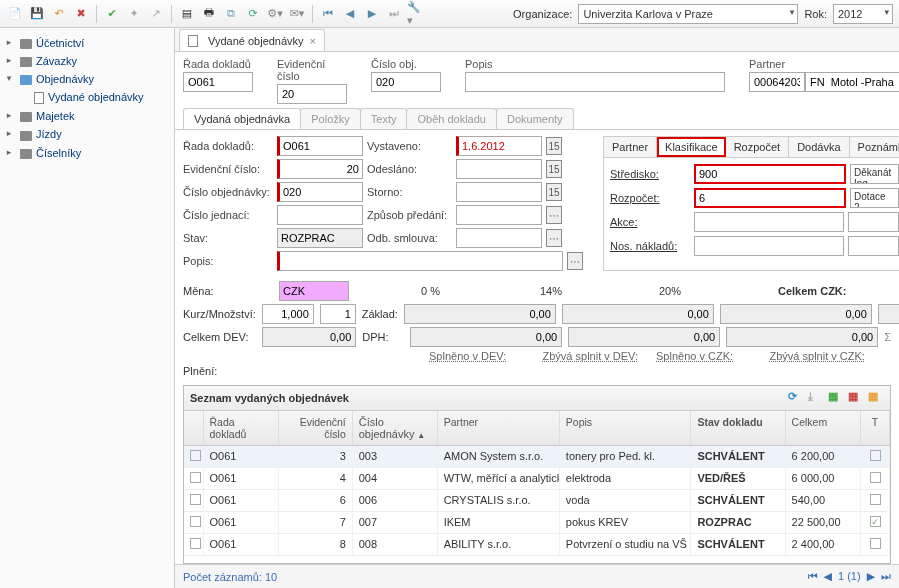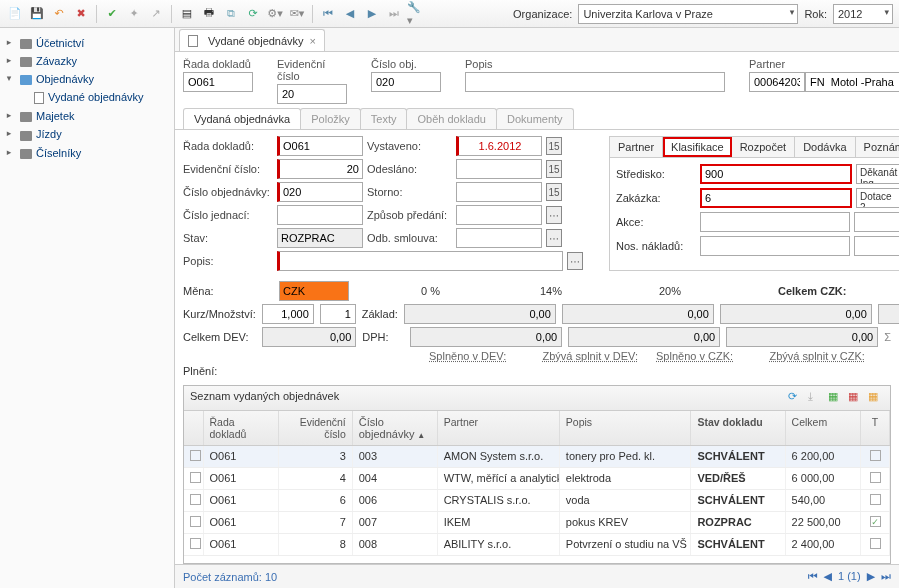--- a/index.html
+++ b/index.html
@@ -28,50 +28,50 @@
   
   .filters{padding:6px 8px 4px 8px; display:flex; gap:24px;}
   .fcol{display:flex; flex-direction:column; gap:2px;}
   .fcol label{color:#555;}
   .fcol input{height:20px;border:1px solid #aaa;padding:0 4px;}
   
   .subtabs{display:flex;gap:0;padding-left:8px;border-bottom:1px solid #ccc;}
   .subtab{padding:4px 10px;border:1px solid #ccc;border-bottom:none;color:#999;background:#f7f7f7;border-radius:3px 3px 0 0;margin-right:-1px;}
   .subtab.active{color:#333;background:#fff;}
   
-  .form-area{padding:6px 8px; display:flex; gap:26px; position:relative;}
+  .form-area{padding:6px 8px; display:flex; gap:20px; position:relative;}
   .form-left{flex:1; display:flex; flex-direction:column; gap:3px;}
   .form-row{display:flex;align-items:center;gap:4px;}
   .form-row .lbl{width:90px;color:#444;}
   .form-row .lbl2{width:85px;color:#444;}
   .tb{height:20px;border:1px solid #aaa;padding:0 3px;background:#fff;}
   .tb.req{border-left:3px solid #c00;}
   .cal{width:16px;height:18px;border:1px solid #888;display:inline-flex;align-items:center;justify-content:center;font-size:10px;color:#555;background:#eee;cursor:pointer;}
   
   .right-panel{width:360px;border:1px solid #ccc;padding:0;}
   .rp-tabs{display:flex;border-bottom:1px solid #ccc;}
   .rp-tab{padding:4px 8px;border-right:1px solid #ccc;background:#f5f5f5;cursor:pointer;}
   .rp-tab.active{background:#fff;}
   .hl{border:2px solid #d00 !important; padding:2px 6px;}
   .rp-body{padding:6px;}
   .rp-row{display:flex;align-items:center;gap:4px;margin-bottom:4px;}
-  .rp-row .rlbl{width:80px;}
+  .rp-row .rlbl{width:80px;text-decoration:underline;}
   .rp-row .rtb{flex:0 0 58px;height:20px;border:1px solid #aaa;padding:0 3px;}
   .rp-row .rtb.hl{border:2px solid #d00;}
   .rp-row .rdesc{flex:1;height:20px;border:1px solid #aaa;padding:2px 3px;background:#fff;font-size:10px;overflow:hidden;}
   .rp-row .pick{width:16px;height:18px;border:1px solid #888;background:#eee;cursor:pointer;display:flex;align-items:center;justify-content:center;}
   .pick.hl2{border:2px solid #d00;}
   
   .totals{padding:4px 8px;display:flex;flex-direction:column;gap:3px;}
   .trow{display:flex;align-items:center;gap:6px;}
   .trow .tlbl{width:90px;}
   .num{height:20px;border:1px solid #aaa;text-align:right;padding:0 4px;background:#fff;}
   
   .grid-wrap{margin:4px 8px 0 8px;border:1px solid #bbb;flex:1;display:flex;flex-direction:column;overflow:hidden;}
-  .grid-title{background:linear-gradient(#f8f8f8,#ececec);padding:4px 6px;font-weight:normal;border-bottom:1px solid #ccc;display:flex;}
+  .grid-title{background:linear-gradient(#f8f8f8,#ececec);padding:4px 6px;font-weight:bold;border-bottom:1px solid #ccc;display:flex;align-items:center;}
   .grid-title .tools{margin-left:auto;display:flex;gap:4px;}
   .grid-title .tools span{width:16px;height:16px;display:inline-block;border-radius:2px;}
   .grid-head{display:flex;background:linear-gradient(#f6f6f6,#e9e9e9);border-bottom:1px solid #ccc;}
   .gh{padding:5px 6px;border-right:1px solid #ddd;color:#555;font-size:10.5px;}
   .grid-body{overflow:auto;flex:1;}
   .grow{display:flex;border-bottom:1px solid #eee;}
   .grow.sel{background:#eef3fa;}
   .gc{padding:4px 6px;border-right:1px solid #f1f1f1;white-space:nowrap;overflow:hidden;}
   .c0{width:20px;} .c1{width:80px;} .c2{width:78px;text-align:right;} .c3{width:90px;} .c4{width:130px;} .c5{width:140px;} .c6{width:100px;font-weight:bold;} .c7{width:80px;} .c8{width:30px;text-align:center;}
   .chk{display:inline-block;width:11px;height:11px;border:1px solid #aaa;}
@@ -168,21 +168,21 @@
       <div class="subtab">Oběh dokladu</div>
       <div class="subtab">Dokumenty</div>
     </div>
 
     <div class="form-area">
       <div class="form-left">
         <div class="form-row">
             <span class="lbl">Řada dokladů:</span>
             <input class="tb req" style="width: 86px;" value="O061">
             <span class="lbl2">Vystaveno:</span>
-            <input class="tb req" style="width: 86px; color: rgb(204, 0, 0); text-align: center;" value="1.6.2012">
+            <input class="tb req" style="width: 86px; color: rgb(204, 0, 0);" value="1.6.2012">
             <span class="cal">15</span>
           </div>
         <div class="form-row">
             <span class="lbl">Evidenční číslo:</span>
             <input class="tb req" style="width: 86px; text-align: right;" value="20">
             <span class="lbl2">Odesláno:</span>
             <input class="tb" style="width: 86px;">
             <span class="cal">15</span>
           </div>
         <div class="form-row">
@@ -222,21 +222,21 @@
           <div class="rp-tab">Poznámka</div>
         </div>
         <div class="rp-body">
           <div class="rp-row">
               <span class="rlbl">Středisko:</span>
               <input class="rtb hl" value="900" style="">
               <span class="rdesc">Děkanát  Ing. Kuželová</span>
               <span class="pick hl2">⋯</span>
             </div>
           <div class="rp-row">
-              <span class="rlbl">Zakázka:</span>
+              <span class="rlbl">Rozpočet:</span>
               <input class="rtb hl" value="6" style="">
               <span class="rdesc">Dotace 2. lékařská fakulta</span>
               <span class="pick hl2">⋯</span>
             </div>
           <div class="rp-row">
               <span class="rlbl">Akce:</span>
               <input class="rtb" style="">
               <span class="rdesc"></span>
               <span class="pick">⋯</span>
             </div>
@@ -246,21 +246,21 @@
               <span class="rdesc"></span>
               <span class="pick">⋯</span>
             </div>
         </div>
       </div>
     </div>
 
     <div class="totals">
       <div class="trow">
         <span class="tlbl">Měna:</span>
-        <input class="tb" style="width: 70px; background: #f97316;" readonly="" value="CZK">
+        <input class="tb" style="width: 70px; background: #f0abfc;" readonly="" value="CZK">
         <span style="width:60px"></span>
         <span style="flex:1">0 %</span>
         <span style="flex:1">14%</span>
         <span style="flex:1">20%</span>
         <span style="flex:1;font-weight:bold">Celkem CZK:</span>
       </div>
       <div class="trow">
         <span class="tlbl">Kurz/Množství:</span>
         <input class="num" style="width: 52px;" value="1,000">
         <input class="num" style="width: 36px;" value="1">

